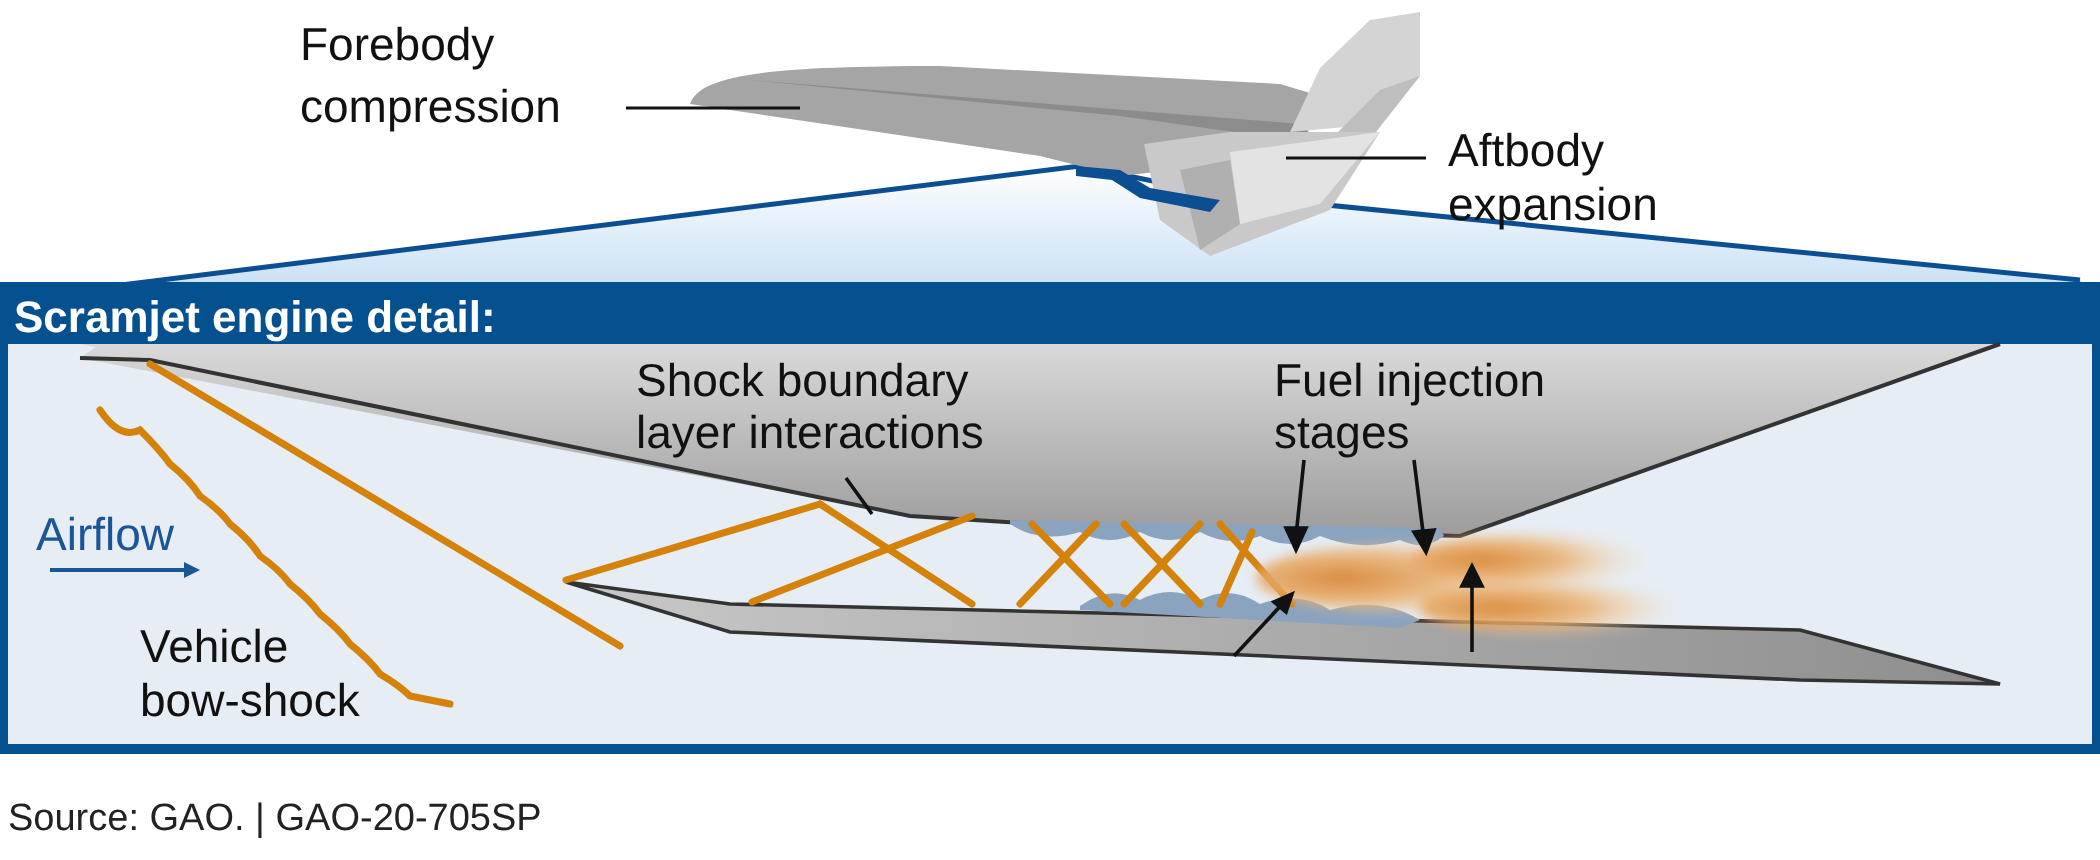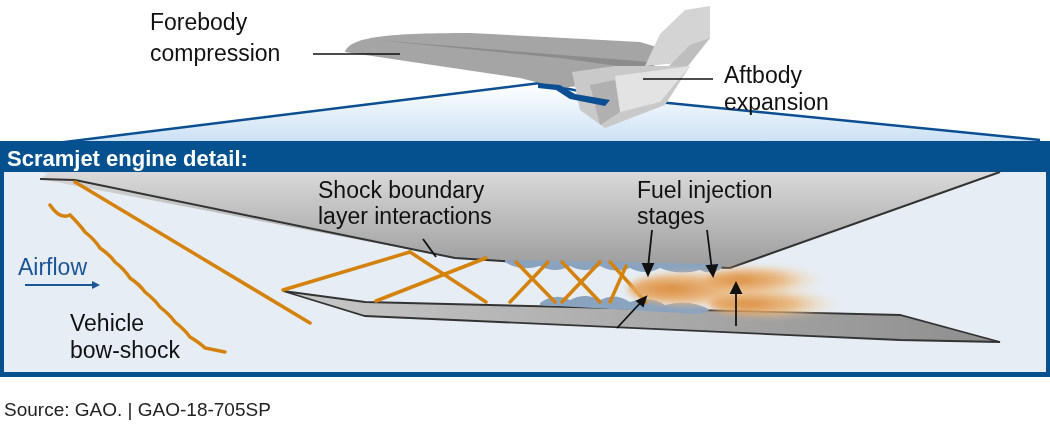--- a/index.html
+++ b/index.html
@@ -119,13 +119,13 @@
 
   <text class="lbl" x="318" y="198">Shock boundary</text>
   <text class="lbl" x="318" y="224">layer interactions</text>
   <text class="lbl" x="637" y="198">Fuel injection</text>
   <text class="lbl" x="637" y="224">stages</text>
   <text class="lbl-blue" x="18" y="275">Airflow</text>
   <text class="lbl" x="70" y="331">Vehicle</text>
   <text class="lbl" x="70" y="358">bow-shock</text>
 </svg>
 
-<div class="source">Source: GAO.  |  GAO-18-705SP</div>
+<div class="source">Source: GAO.  |  GAO-20-705SP</div>
 
 </body></html>

